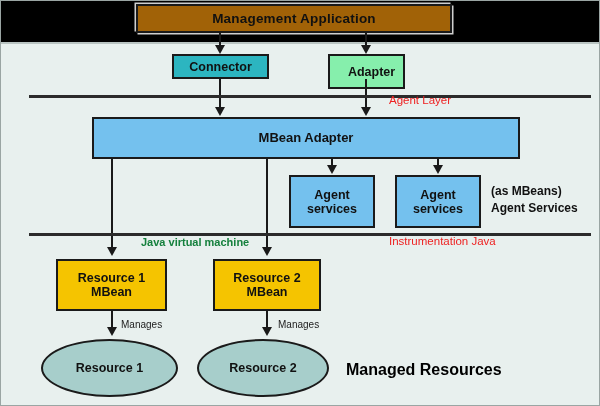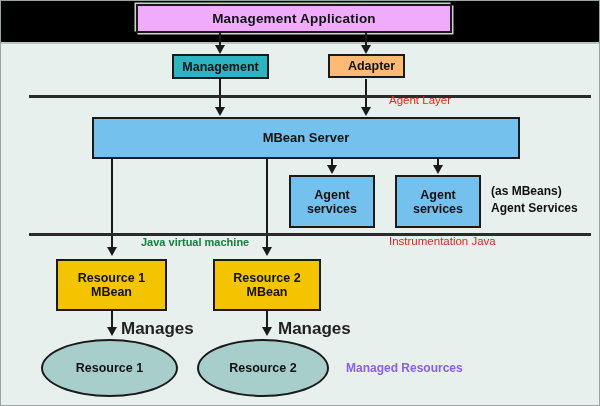--- a/index.html
+++ b/index.html
@@ -37,39 +37,39 @@
     color: #111111;
     font-weight: bold;
     line-height: 1.12;
     border: 2px solid #1a1a1a;
   }
   .mgmt-app {
     left: 135px;
     top: 3px;
     width: 316px;
     height: 29px;
-    background: #f0abfc;
+    background: #a16207;
     font-size: 13.5px;
     letter-spacing: .2px;
     box-shadow: 1.5px 1.5px 0 0 #cfcfcf, -1.5px -1.5px 0 0 #cfcfcf;
   }
   .connector-box {
     left: 171px;
     top: 53px;
     width: 97px;
     height: 25px;
     background: #2cb5c0;
     font-size: 12.5px;
   }
   .adapter-box {
     left: 327px;
     top: 53px;
     width: 77px;
-    height: 24px;
-    background: #fdba74;
+    height: 35px;
+    background: #86efac;
     font-size: 12.5px;
     padding-left: 10px;
   }
   .mbean-server {
     left: 91px;
     top: 116px;
     width: 428px;
     height: 42px;
     background: #74c1ee;
     font-size: 13px;
@@ -157,28 +157,28 @@
     left: 490px;
     top: 182px;
     color: #111111;
     font-weight: bold;
     font-size: 12px;
     line-height: 1.45;
   }
   .label-managed-res {
     left: 345px;
     top: 360px;
-    color: #8b5cf6;
-    font-weight: bold;
-    font-size: 12px;
+    color: #000000;
+    font-weight: bold;
+    font-size: 16px;
   }
   .label-manages {
     color: #222222;
-    font-size: 17px;
-    font-weight: bold;
+    font-size: 10px;
+    font-weight: normal;
   }
   .label-manages-1 { left: 120px; top: 318px; }
   .label-manages-2 { left: 277px; top: 318px; }
 </style>
 </head>
 <body>
 
 <div id="canvas">
 
   <div class="black-band"></div>
@@ -186,38 +186,38 @@
   <div class="box mgmt-app">
     <span>Management Application</span>
   </div>
 
   <div class="vline" style="left:218px; top:32px; height:14px;"></div>
   <div class="arrowhead" style="left:214px; top:44px;"></div>
   <div class="vline" style="left:364px; top:32px; height:14px;"></div>
   <div class="arrowhead" style="left:360px; top:44px;"></div>
 
   <div class="box connector-box">
-    <span>Management</span>
+    <span>Connector</span>
   </div>
   <div class="box adapter-box">
     <span>Adapter</span>
   </div>
 
   <div class="vline" style="left:218px; top:78px; height:26px;"></div>
   <div class="vline" style="left:218px; top:104px; height:8px;"></div>
   <div class="arrowhead" style="left:214px; top:106px;"></div>
   <div class="vline" style="left:364px; top:78px; height:26px;"></div>
   <div class="vline" style="left:364px; top:104px; height:8px;"></div>
   <div class="arrowhead" style="left:360px; top:106px;"></div>
 
   <div class="divider divider-agent"></div>
   <div class="label layer-label label-agent-layer">Agent Layer</div>
 
   <div class="box mbean-server">
-    <span>MBean Server</span>
+    <span>MBean Adapter</span>
   </div>
 
   <div class="vline" style="left:330px; top:158px; height:8px;"></div>
   <div class="arrowhead" style="left:326px; top:164px;"></div>
   <div class="vline" style="left:436px; top:158px; height:8px;"></div>
   <div class="arrowhead" style="left:432px; top:164px;"></div>
 
   <div class="box agent-svc agent-svc-1">
     <span>Agent</span>
     <span>services</span>

